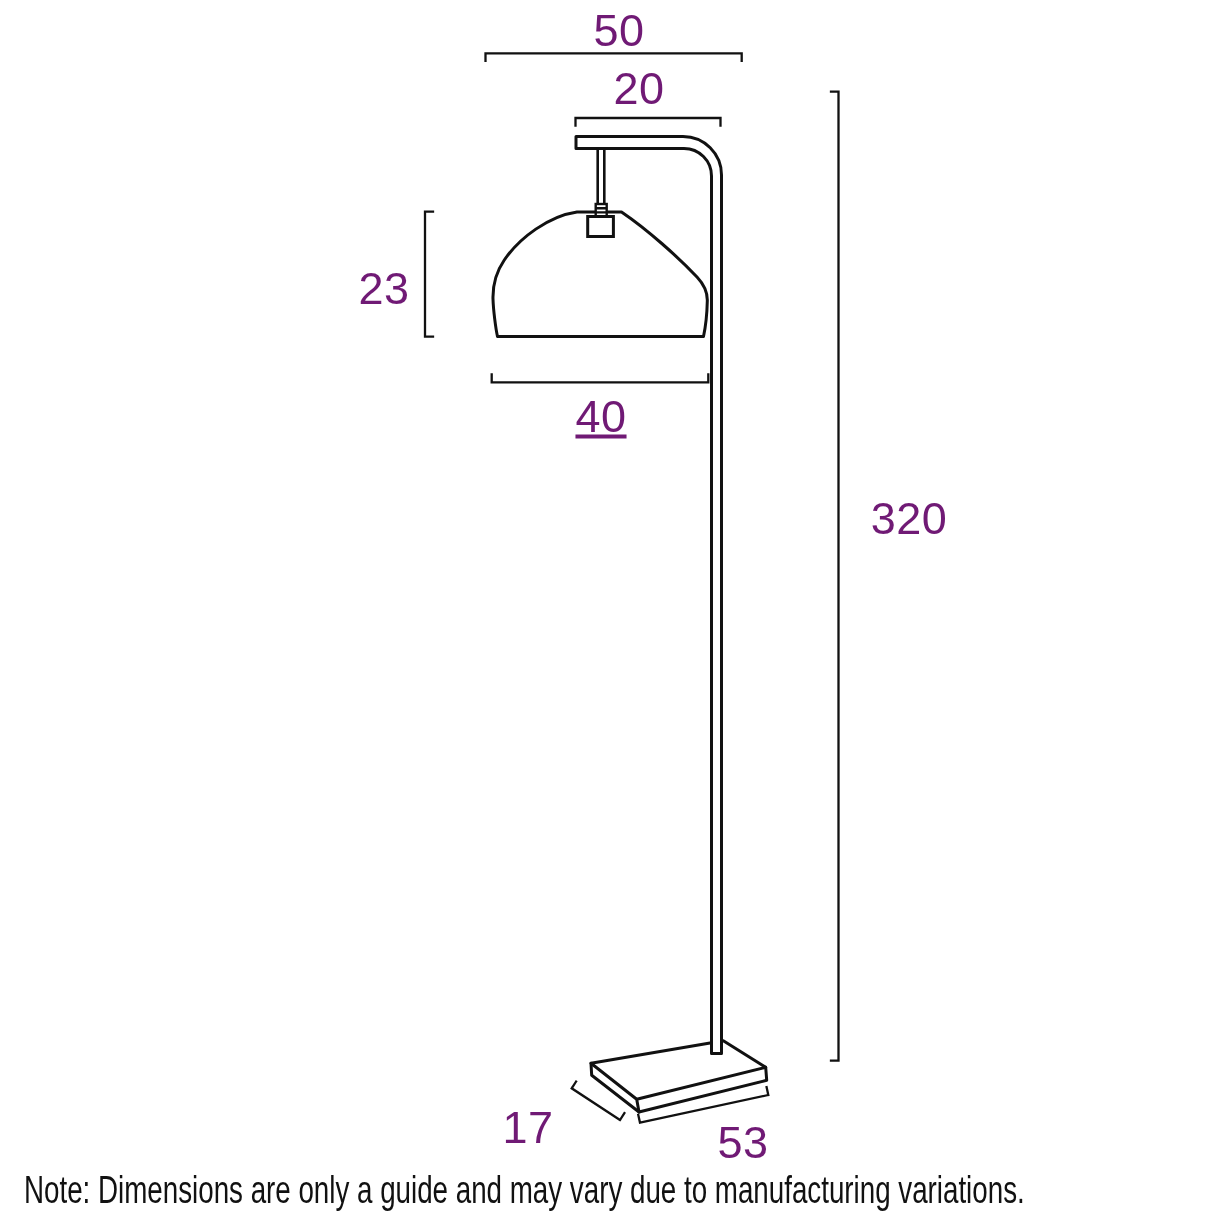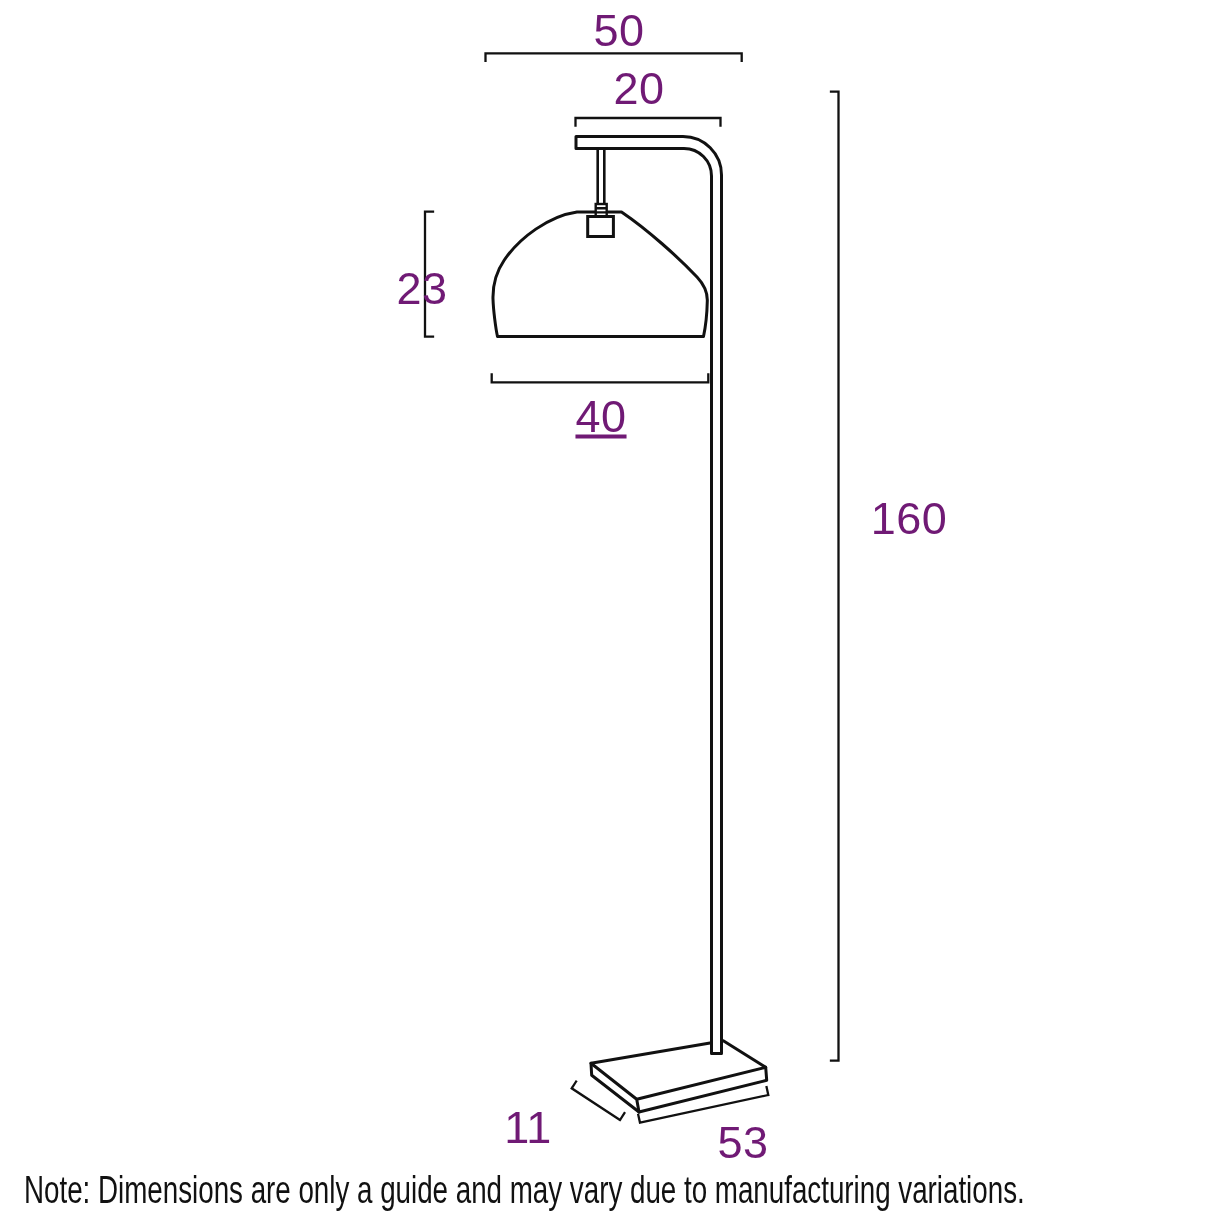--- a/index.html
+++ b/index.html
@@ -88,25 +88,25 @@
       <path d="M595.7 208.2 H606.7 M595.7 212.4 H606.7" fill="none"></path>
     </g>
 
     <rect x="587.7" y="216.5" width="25.7" height="20" fill="#ffffff" stroke="#111111" stroke-width="3"></rect>
   </svg>
 
   <div class="dim-label" style="left:619px; top:30px;">50</div>
 
   <div class="dim-label" style="left:639px; top:88px;">20</div>
 
-  <div class="dim-label" style="left:384px; top:288px;margin-left:38px;">23</div>
+  <div class="dim-label" style="left:384px; top:288px;">23</div>
 
   <div class="dim-label" style="left:601px; top:416px;text-decoration:underline;">40</div>
 
-  <div class="dim-label" style="left:909px; top:518px;">160</div>
+  <div class="dim-label" style="left:909px; top:518px;">320</div>
 
-  <div class="dim-label" style="left:528px; top:1127px;">11</div>
+  <div class="dim-label" style="left:528px; top:1127px;">17</div>
 
   <div class="dim-label" style="left:743px; top:1142px;">53</div>
 
   <div class="note">Note: Dimensions are only a guide and may vary due to manufacturing variations.</div>
 
 </div>
 
 </body></html>

